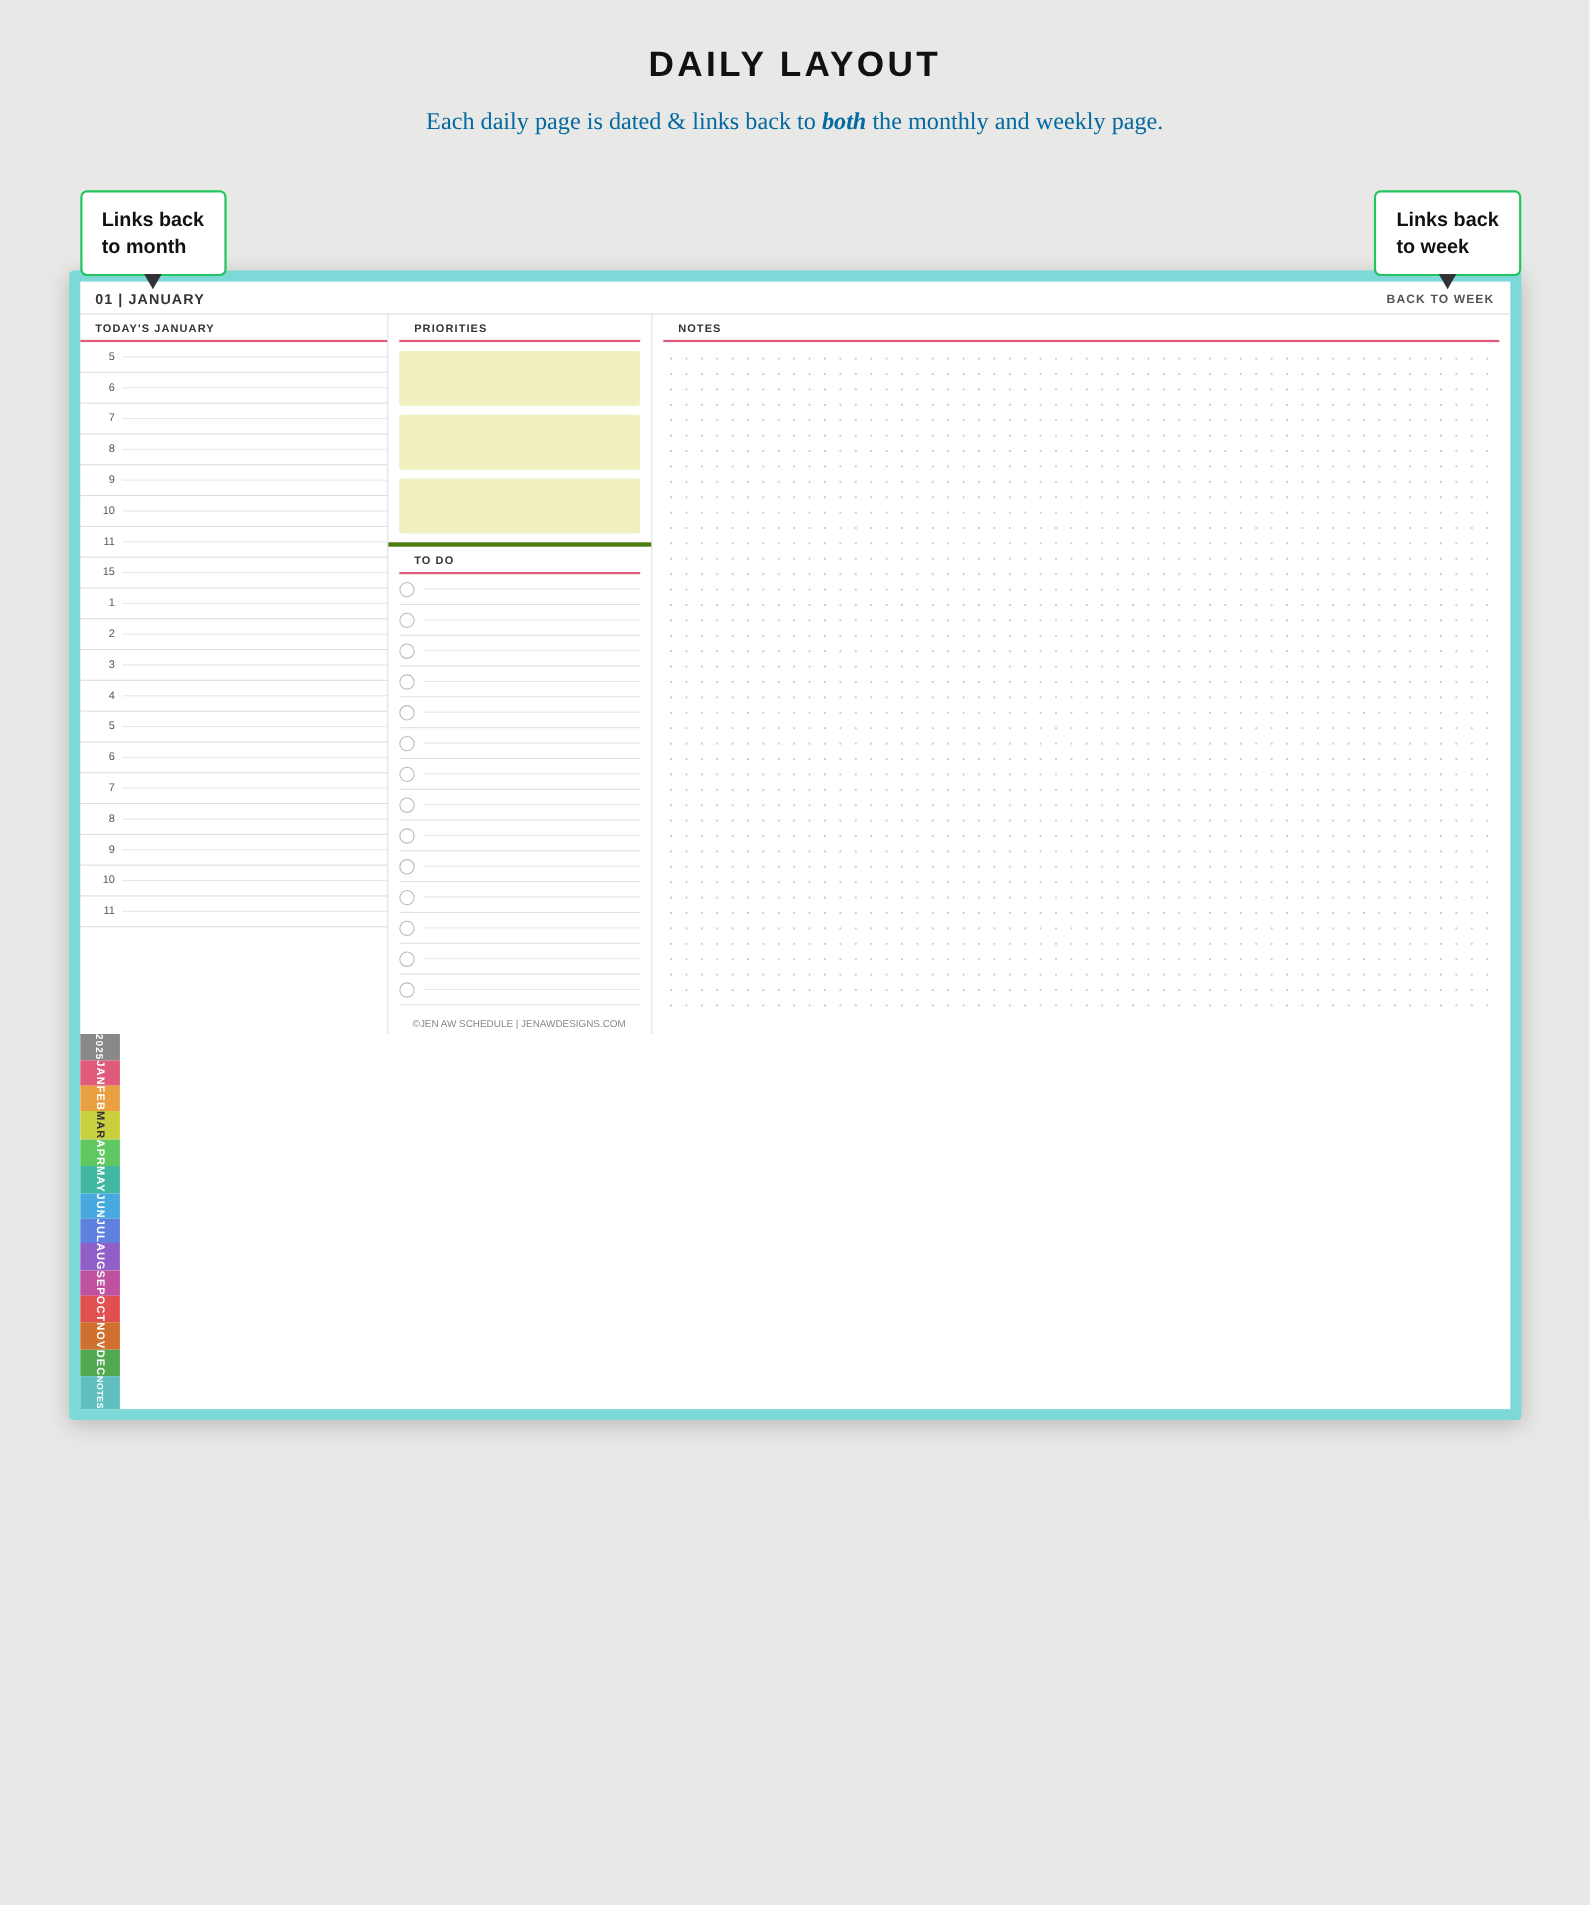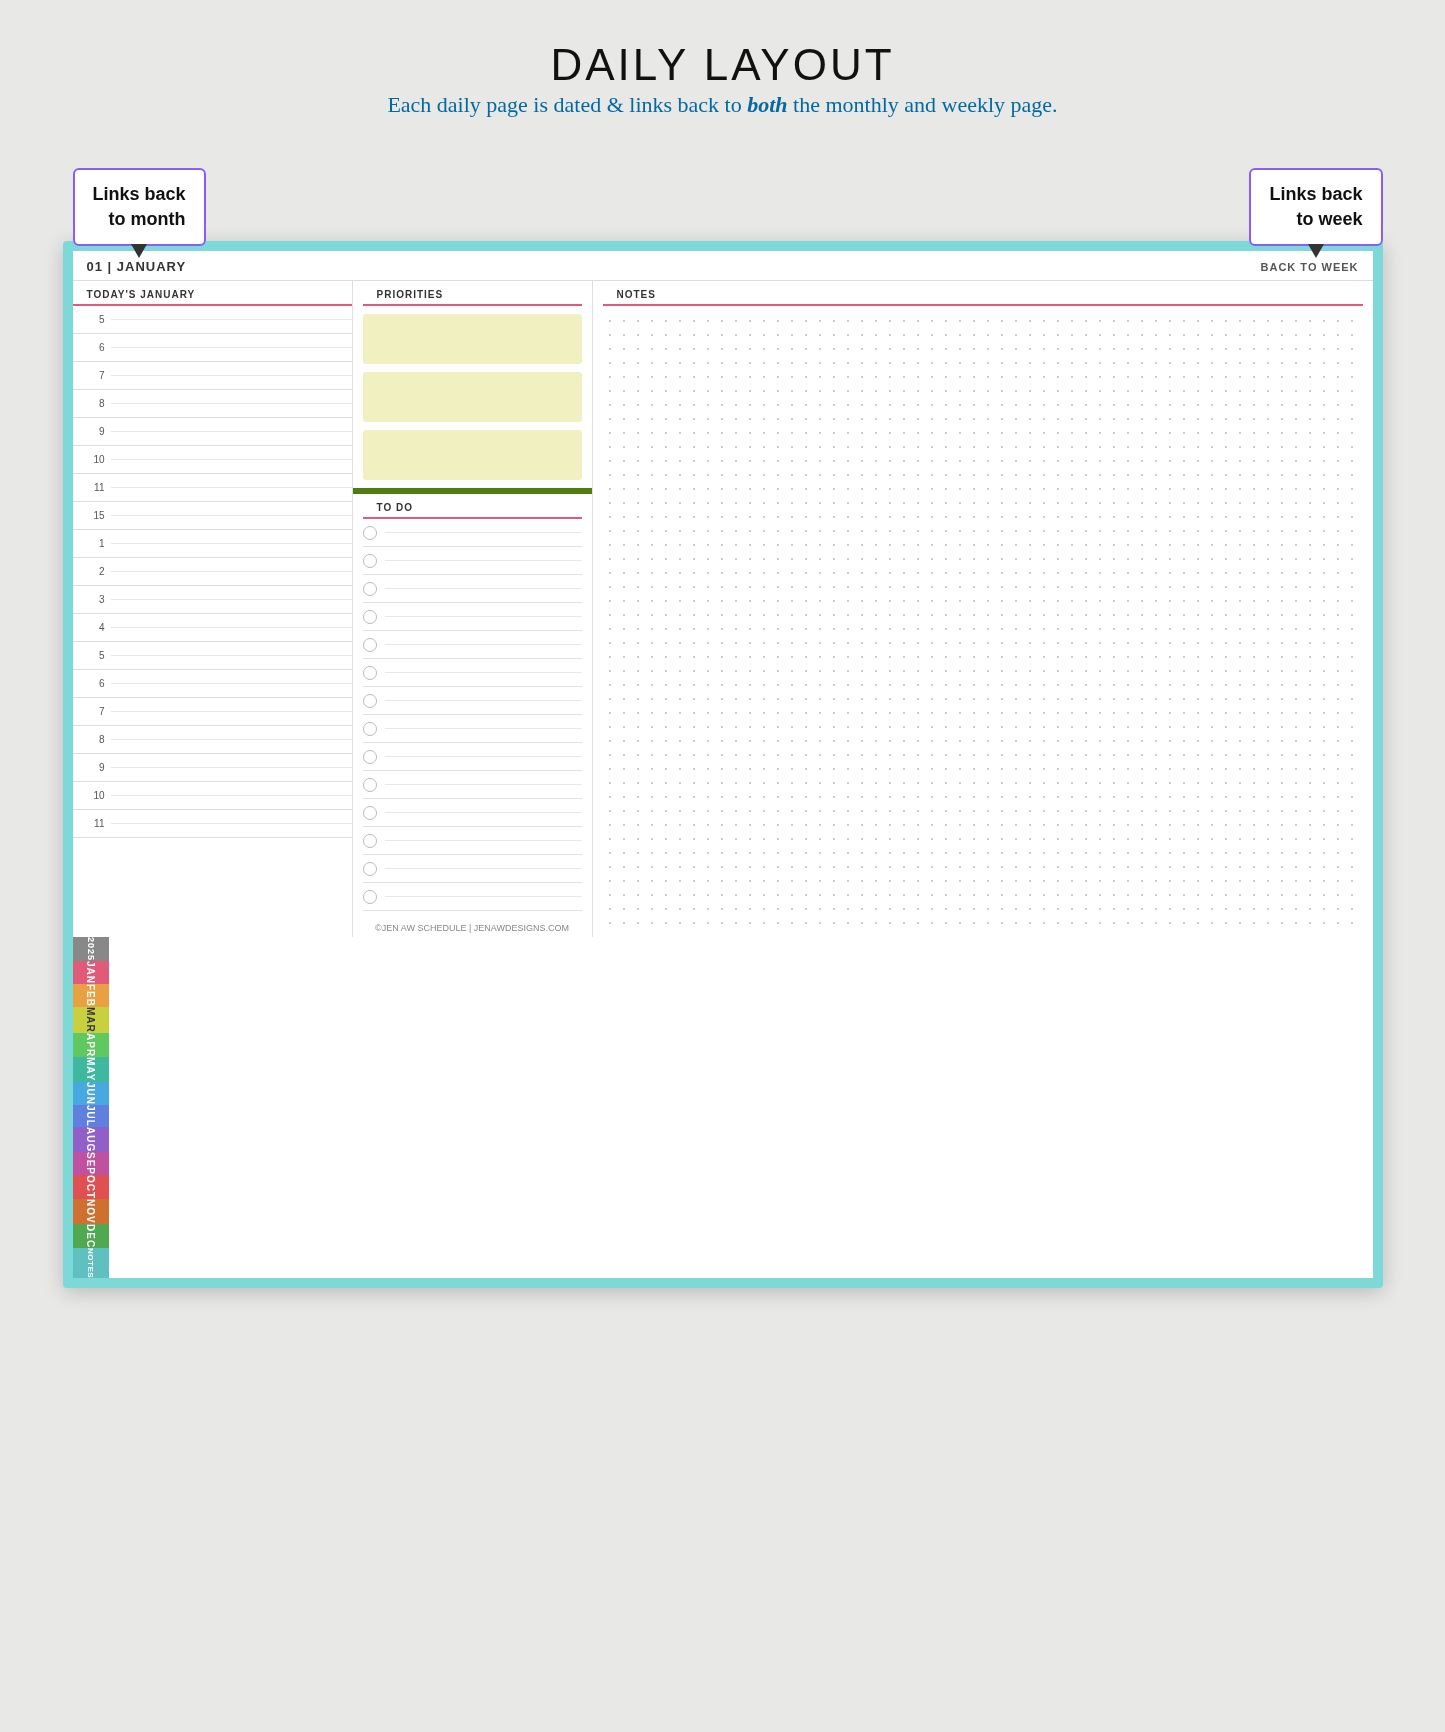--- a/index.html
+++ b/index.html
@@ -7,25 +7,25 @@
       background: #e8e8e6;
       font-family: Georgia, 'Times New Roman', serif;
       width: 1445px;
       min-height: 1732px;
       display: flex;
       flex-direction: column;
       align-items: center;
       padding: 40px 60px 60px;
     }
     .page-title {
-      font-size: 44px;
-      font-weight: 400;
+      font-size: 32px;
+      font-weight: 700;
       letter-spacing: 3px;
       text-transform: uppercase;
-      margin-bottom: 2px;
+      margin-bottom: 20px;
       color: #111;
       font-family: Arial, sans-serif;
     }
     .page-subtitle {
       font-size: 22px;
       color: #0369a1;
       margin-bottom: 50px;
       font-family: Georgia, serif;
     }
     .page-subtitle strong {
@@ -35,26 +35,26 @@
     .annotation-row {
       display: flex;
       justify-content: space-between;
       width: 100%;
       max-width: 1320px;
       position: relative;
       margin-bottom: 0;
     }
     .callout-box {
       background: white;
-      border: 2px solid #8b5cf6;
+      border: 2px solid #22c55e;
       border-radius: 6px;
       padding: 12px 18px;
       font-size: 18px;
       line-height: 1.4;
-      text-align: right;
+      text-align: left;
       font-family: Arial, sans-serif;
       font-weight: 600;
       color: #111;
       position: relative;
       z-index: 10;
     }
     .callout-left {
       margin-left: 10px;
       margin-bottom: -5px;
     }
@@ -165,21 +165,21 @@
     }
     
     .middle-col {
       width: 240px;
       border-right: 1px solid #e0e0e0;
       display: flex;
       flex-direction: column;
     }
     .priorities-section {
       padding: 8px 10px;
-      border-bottom: 6px solid #4d7c0f;
+      border-bottom: 4px solid #4d7c0f;
     }
     .priorities-boxes {
       display: flex;
       flex-direction: column;
       gap: 8px;
       margin-top: 8px;
     }
     .priority-box {
       background: #f0f0c0;
       height: 50px;

